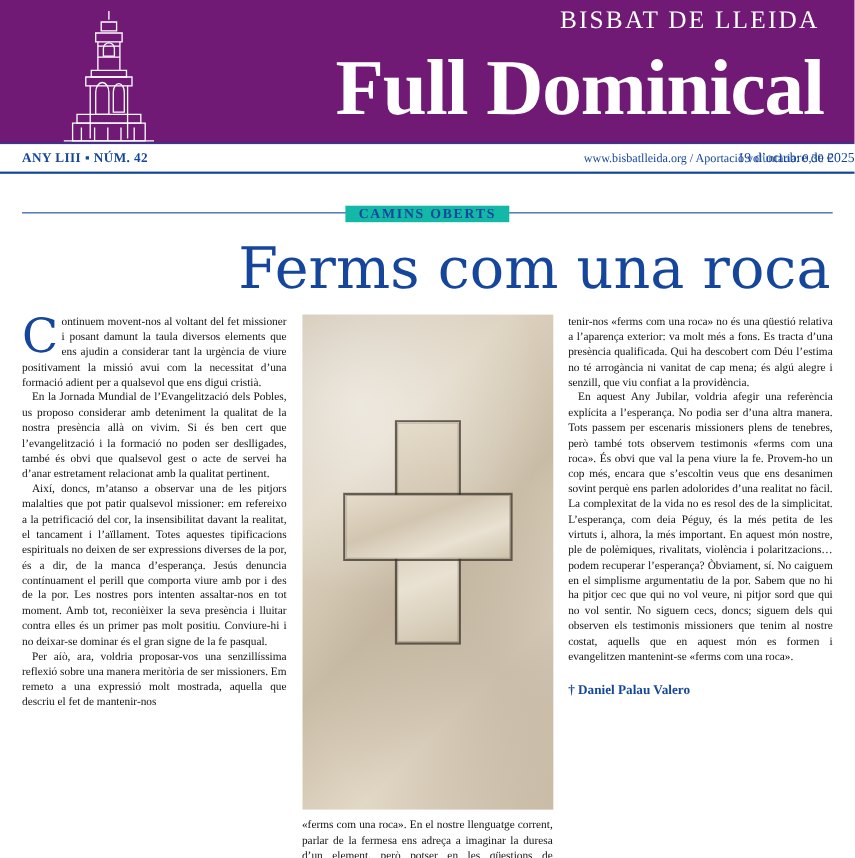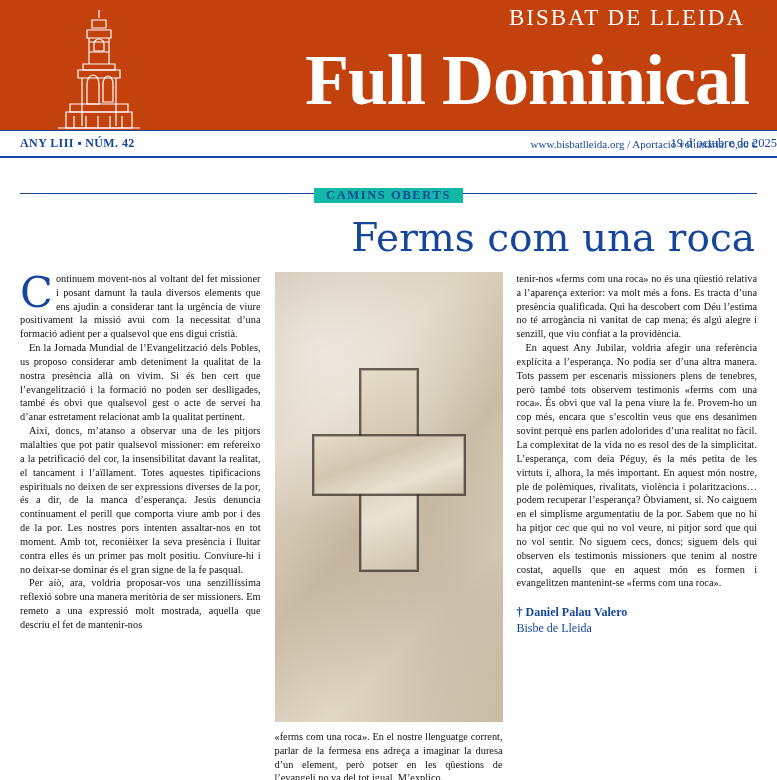--- a/index.html
+++ b/index.html
@@ -8,21 +8,21 @@
     width: 777px;
     height: 780px;
     background: #ffffff;
     font-family: "Liberation Serif", serif;
     overflow: hidden;
   }
 
   
   .masthead {
     position: relative;
-    background: #c2410c;
+    background: #701a75;
     height: 130px;
     overflow: hidden;
   }
   .mast-inner {
     position: relative;
     height: 100%;
   }
   .tower {
     position: absolute;
     left: 56px;
@@ -103,21 +103,21 @@
     font-weight: bold;
     font-size: 12.5px;
     letter-spacing: 1.6px;
   }
 
   
   .headline {
     text-align: right;
     color: #16469b;
     font-family: "DejaVu Serif", serif;
-    font-size: 39px;
+    font-size: 52px;
     font-weight: normal;
     padding: 14px 22px 0 0;
     letter-spacing: 0px;
     line-height: 1.1;
   }
 
   
   .article {
     display: flex;
     gap: 14px;
@@ -255,16 +255,15 @@
     </div>
     <p class="noindent">«ferms com una roca». En el nostre llenguatge corrent, parlar de la fermesa ens adreça a imaginar la duresa d’un element, però potser en les qüestions de l’evangeli no va del tot igual. M’explico.</p>
 
   </div>
 
   <div class="col">
     <p class="noindent">tenir-nos «ferms com una roca» no és una qüestió relativa a l’aparença exterior: va molt més a fons. Es tracta d’una presència qualificada. Qui ha descobert com Déu l’estima no té arrogància ni vanitat de cap mena; és algú alegre i senzill, que viu confiat a la providència.</p>
     <p>En aquest Any Jubilar, voldria afegir una referència explícita a l’esperança. No podia ser d’una altra manera. Tots passem per escenaris missioners plens de tenebres, però també tots observem testimonis «ferms com una roca». És obvi que val la pena viure la fe. Provem-ho un cop més, encara que s’escoltin veus que ens desanimen sovint perquè ens parlen adolorides d’una realitat no fàcil. La complexitat de la vida no es resol des de la simplicitat. L’esperança, com deia Péguy, és la més petita de les virtuts i, alhora, la més important. En aquest món nostre, ple de polèmiques, rivalitats, violència i polaritzacions… podem recuperar l’esperança? Òbviament, sí. No caiguem en el simplisme argumentatiu de la por. Sabem que no hi ha pitjor cec que qui no vol veure, ni pitjor sord que qui no vol sentir. No siguem cecs, doncs; siguem dels qui observen els testimonis missioners que tenim al nostre costat, aquells que en aquest món es formen i evangelitzen mantenint-se «ferms com una roca».</p>
     <div class="sig">
       <div class="name">† Daniel Palau Valero</div>
-      <div class="role">Bisbe de Lleida</div>
     </div>
   </div>
 </div>
 
 </body></html>

